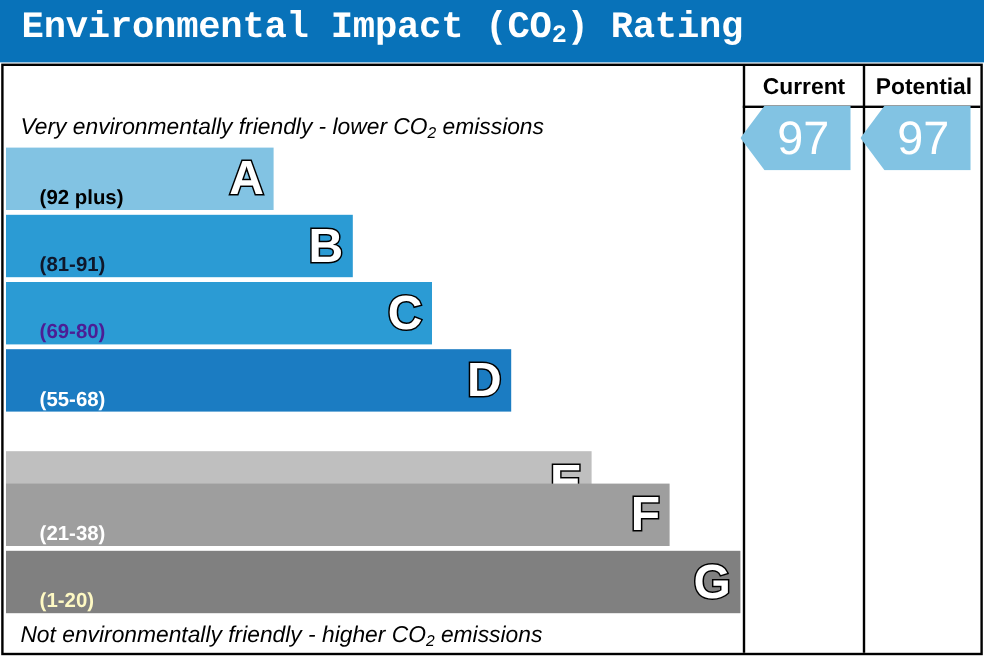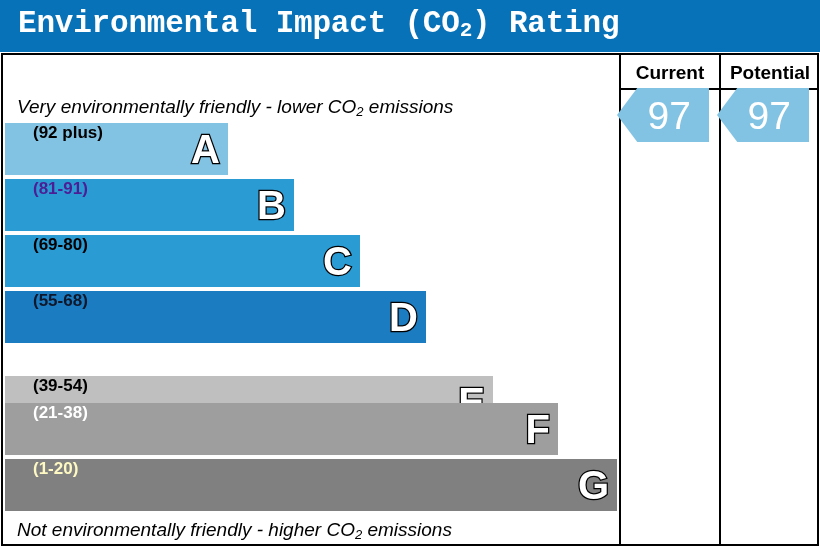--- a/index.html
+++ b/index.html
@@ -60,21 +60,21 @@
   .captionrow.bottom{ top:423px; }
   .captionrow .caption{
     padding-left:12px; font-size:19px; font-style:italic; color:#000000; white-space:nowrap;
   }
   .captionrow .caption sub{
     font-size:13px; vertical-align:baseline; position:relative; top:3px; font-style:italic;
   }
 
   .band{
     position:absolute; left:0; height:52px;
-    display:flex; align-items:flex-start;
+    display:flex; align-items:flex-end;
   }
   .band .range{
     padding-left:28px; font-size:17px; font-weight:bold; white-space:nowrap;
   }
   .band .letter{
     position:absolute; right:8px; top:50%; transform:translateY(-50%);
     font-size:40px; font-weight:bold; color:#ffffff; line-height:1;
     -webkit-text-stroke:2.5px #000000;
     paint-order:stroke fill;
   }
@@ -113,29 +113,29 @@
       <div class="captionrow top">
         <div class="caption"><span>Very environmentally friendly - lower CO</span><sub>2</sub><span> emissions</span></div>
       </div>
 
       <div id="band-list">
           <div class="band" style="top: 33px; width: 223px; background: rgb(130, 195, 227);">
             <span class="range" style="color: rgb(0, 0, 0);">(92 plus)</span>
             <span class="letter">A</span>
           </div>
           <div class="band" style="top: 89px; width: 289px; background: rgb(43, 155, 212);">
-            <span class="range" style="color: #4c1d95;">(81-91)</span>
+            <span class="range" style="color: #0f172a;">(81-91)</span>
             <span class="letter">B</span>
           </div>
           <div class="band" style="top: 145px; width: 355px; background: rgb(43, 155, 212);">
-            <span class="range" style="color: #000000;">(69-80)</span>
+            <span class="range" style="color: #4c1d95;">(69-80)</span>
             <span class="letter">C</span>
           </div>
           <div class="band" style="top: 201px; width: 421px; background: rgb(27, 124, 194);">
-            <span class="range" style="color: #0f172a;">(55-68)</span>
+            <span class="range" style="color: #ffffff;">(55-68)</span>
             <span class="letter">D</span>
           </div>
           <div class="band" style="top: 257px; width: 488px; background: rgb(191, 191, 191); margin-top: 29px;">
             <span class="range" style="color: rgb(0, 0, 0);">(39-54)</span>
             <span class="letter">E</span>
           </div>
           <div class="band" style="top: 313px; width: 553px; background: rgb(158, 158, 158);">
             <span class="range" style="color: rgb(255, 255, 255);">(21-38)</span>
             <span class="letter">F</span>
           </div>

